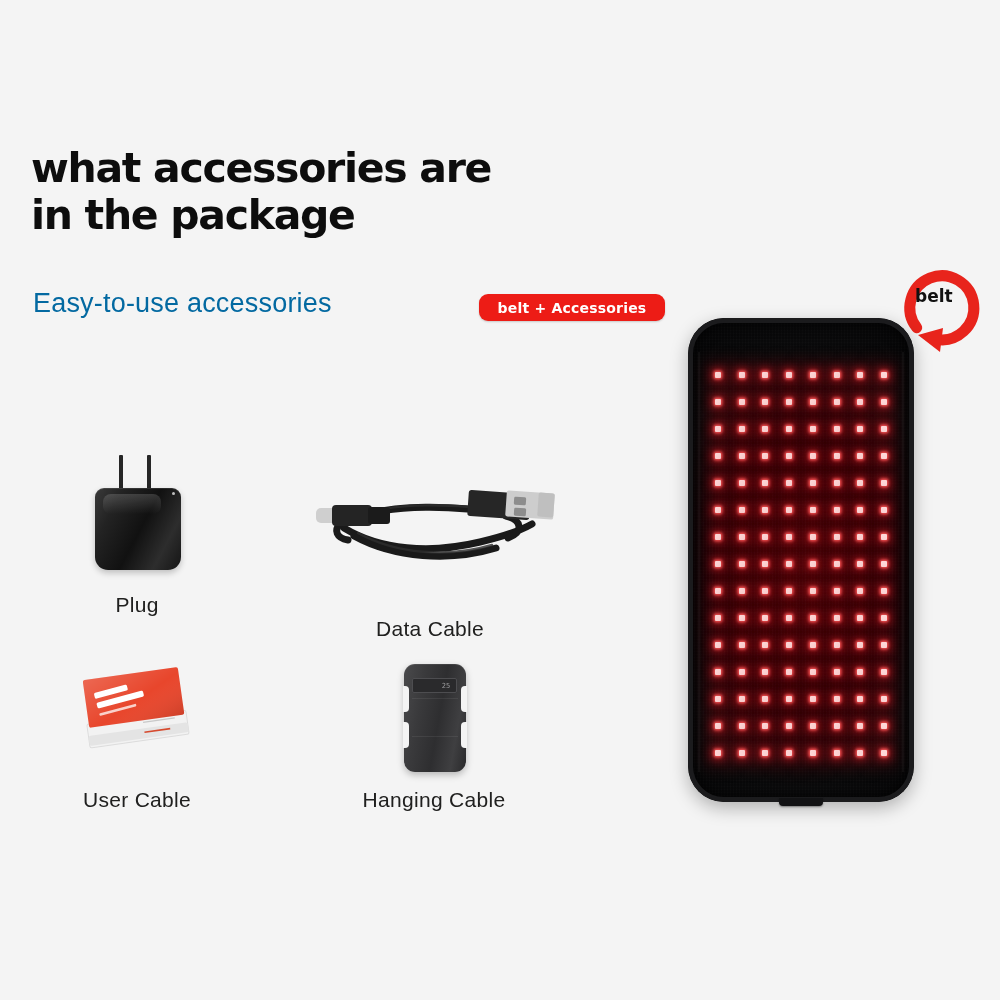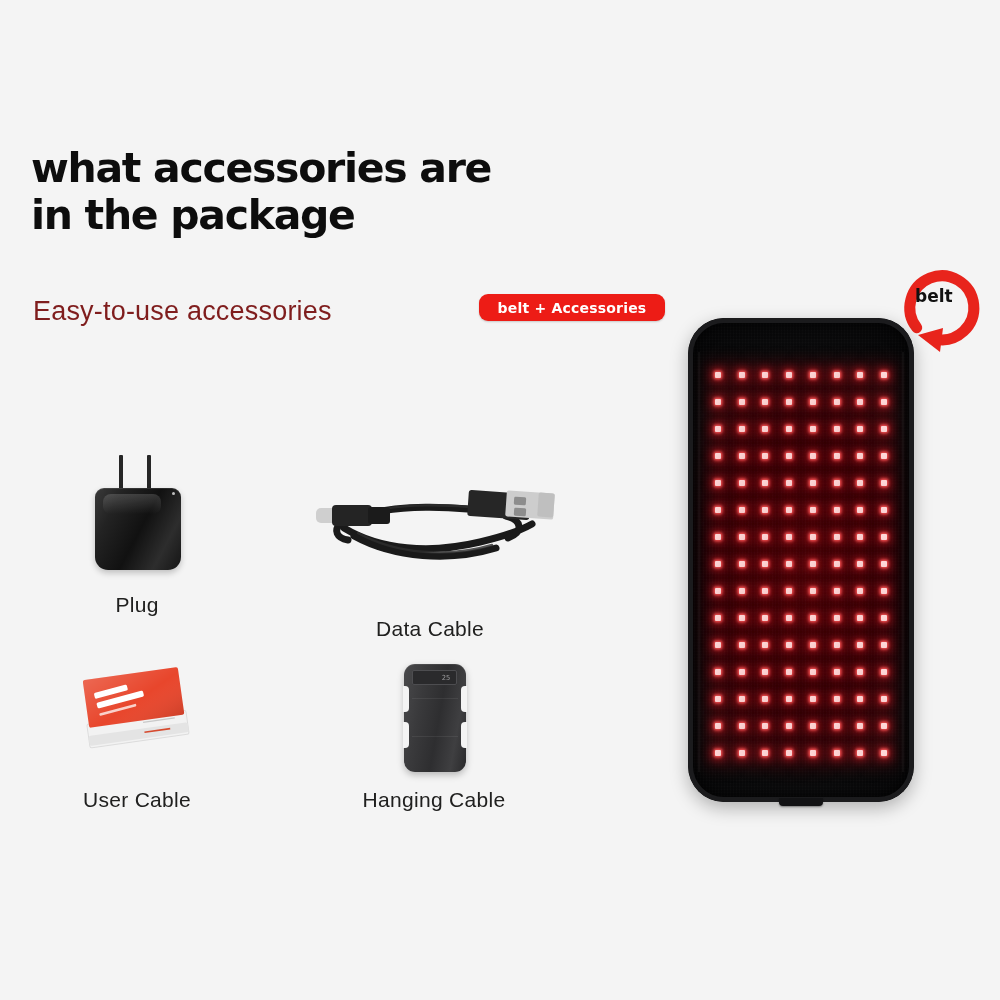--- a/index.html
+++ b/index.html
@@ -31,25 +31,25 @@
     letter-spacing: -1.3px;
     color: #0d0d0d;
     font-family: "DejaVu Sans", "Liberation Sans", sans-serif;
     white-space: pre-line;
   }
 
   
   #subtitle {
     position: absolute;
     left: 33px;
-    top: 296px;
+    top: 288px;
     font-size: 27px;
     font-weight: 400;
     letter-spacing: 0.2px;
-    color: #7f1d1d;
+    color: #0369a1;
     font-family: "Liberation Sans", sans-serif;
   }
 
   
   #badge {
     position: absolute;
     left: 479px;
     top: 294px;
     width: 186px;
     height: 27px;
@@ -187,21 +187,21 @@
     height: 26px;
     background: #f4f4f4;
   }
   .hang-notch.tl { left: -1px; top: 22px;  border-radius: 0 4px 4px 0;}
   .hang-notch.tr { right: -1px; top: 22px; border-radius: 4px 0 0 4px;}
   .hang-notch.bl { left: -1px; bottom: 24px; border-radius: 0 4px 4px 0;}
   .hang-notch.br { right: -1px; bottom: 24px; border-radius: 4px 0 0 4px;}
   .hang-tag {
     position: absolute;
     right: 9px;
-    top: 6px;
+    top: 14px;
     width: 20px;
     height: 13px;
     border-radius: 2px;
     background: #2a2a2c;
     border: 1px solid #4d4d50;
     display: flex;
     align-items: center;
     justify-content: center;
     padding-left: 23px;
   }

